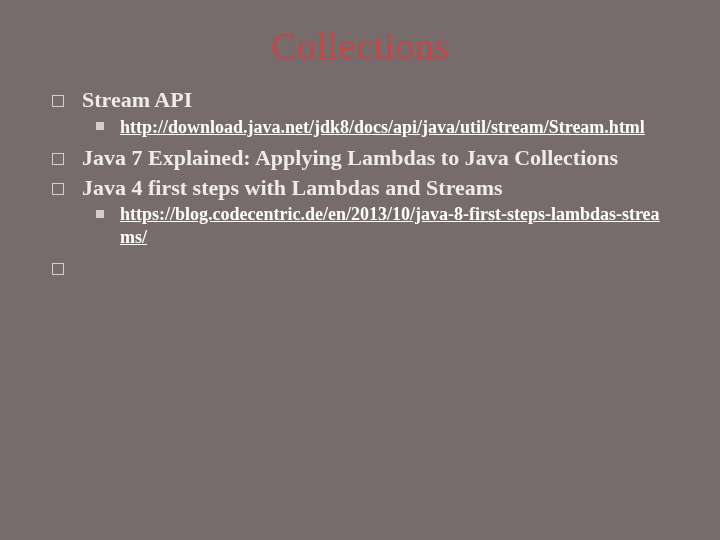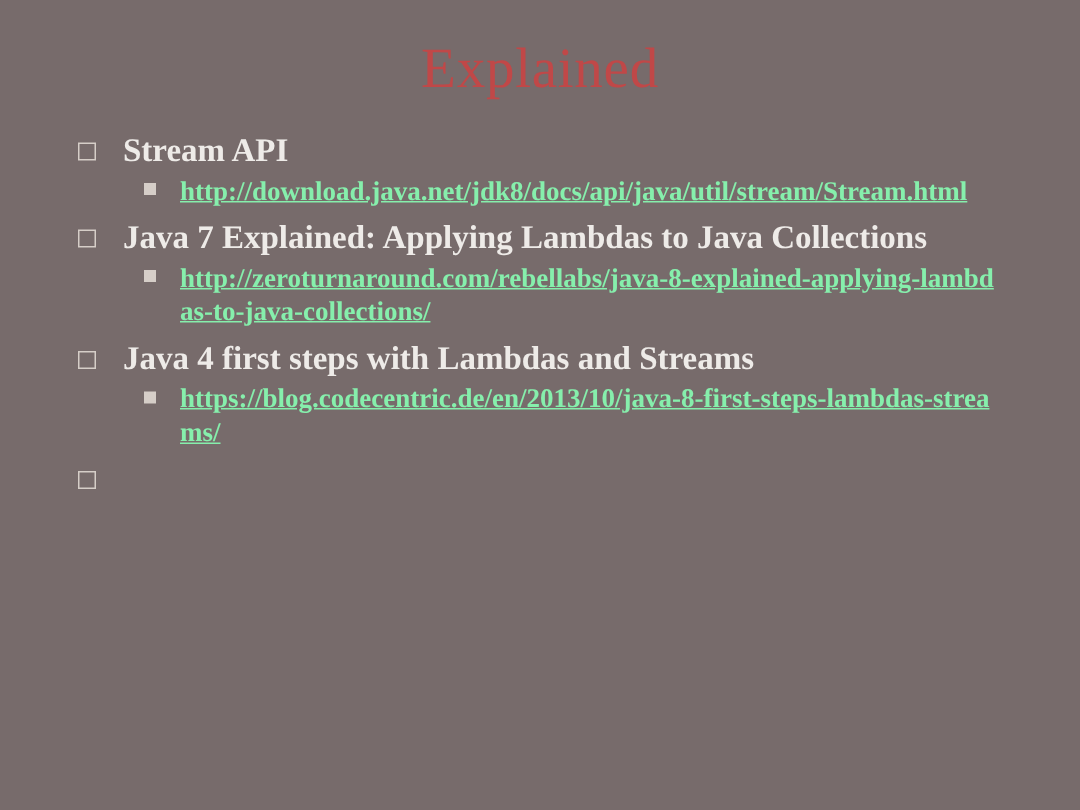--- a/index.html
+++ b/index.html
@@ -50,47 +50,42 @@
     }
     .lvl2 > li::before {
       content:"";
       position:absolute;
       left:4px; top:0.38em;
       width:8px; height:8px;
       background:#d6cec8;
     }
     .link {
       text-decoration:underline;
-      color:#86efac;
+      color:#ffffff;
       cursor:pointer;
       word-break:break-all;
       margin-top:38px;
     }
   </style>
 </head>
 <body>
 
 <div class="slide">
-  <h1>Explained</h1>
+  <h1>Collections</h1>
   <ul class="lvl1">
     <li>
       <span>Stream API</span>
       <ul class="lvl2">
         <li>
           <span class="link">http://download.java.net/jdk8/docs/api/java/util/stream/Stream.html</span>
         </li>
       </ul>
     </li>
     <li>
       <span>Java 7 Explained: Applying Lambdas to Java Collections</span>
-      <ul class="lvl2">
-        <li>
-          <span class="link">http://zeroturnaround.com/rebellabs/java-8-explained-applying-lambdas-to-java-collections/</span>
-        </li>
-      </ul>
     </li>
     <li>
       <span>Java 4 first steps with Lambdas and Streams</span>
       <ul class="lvl2">
         <li>
           <span class="link">https://blog.codecentric.de/en/2013/10/java-8-first-steps-lambdas-streams/</span>
         </li>
       </ul>
     </li>
     <li>

